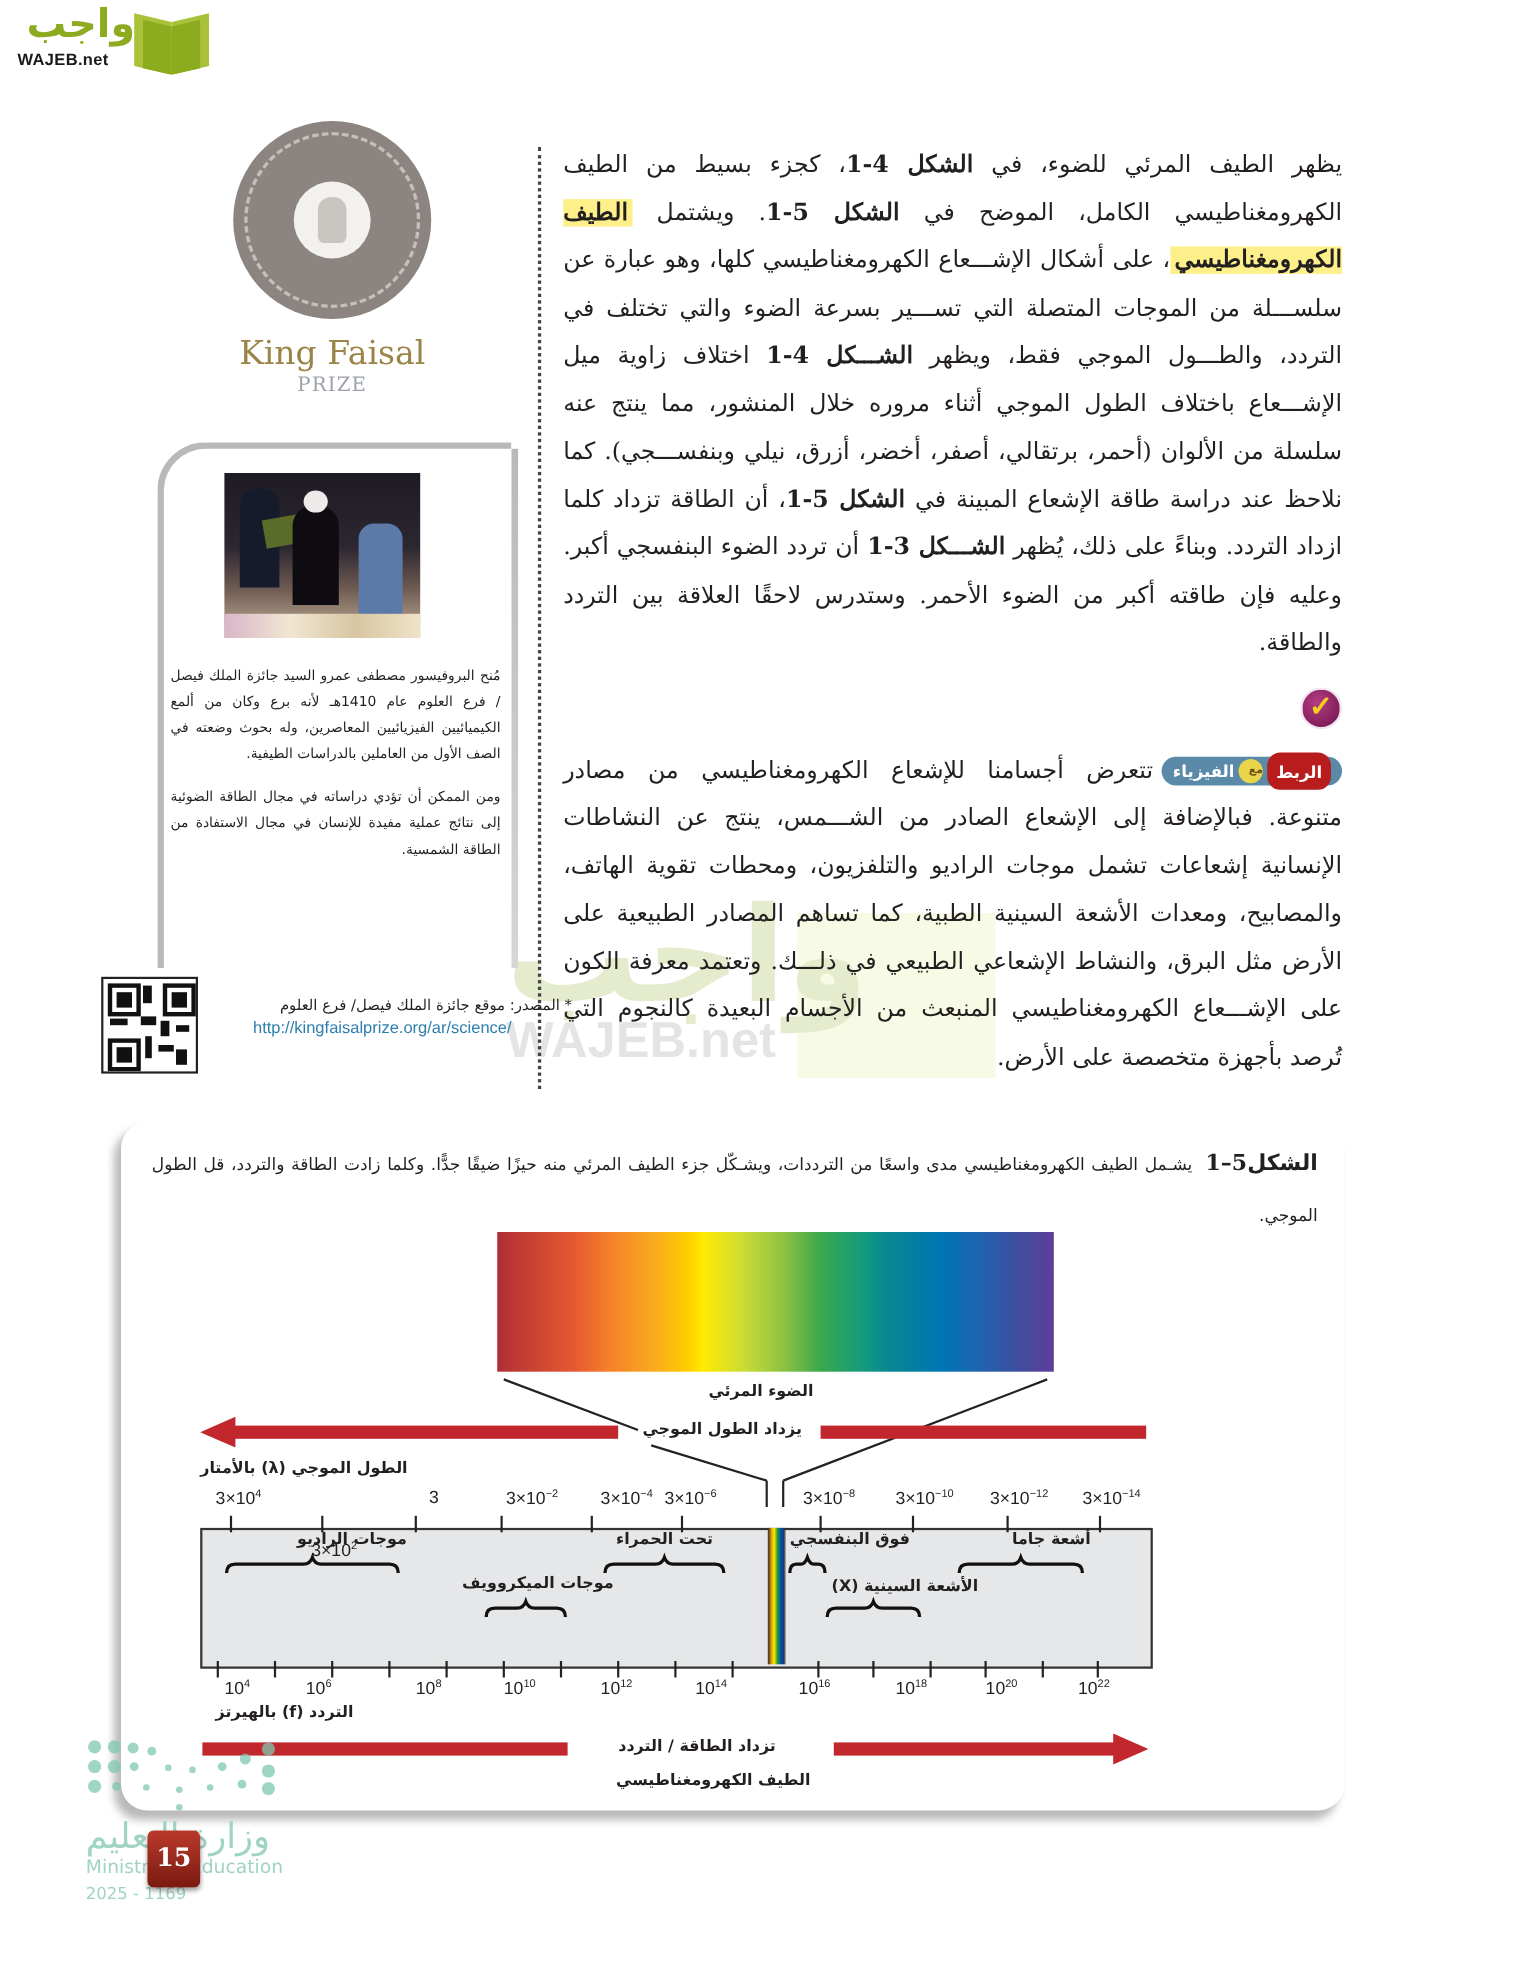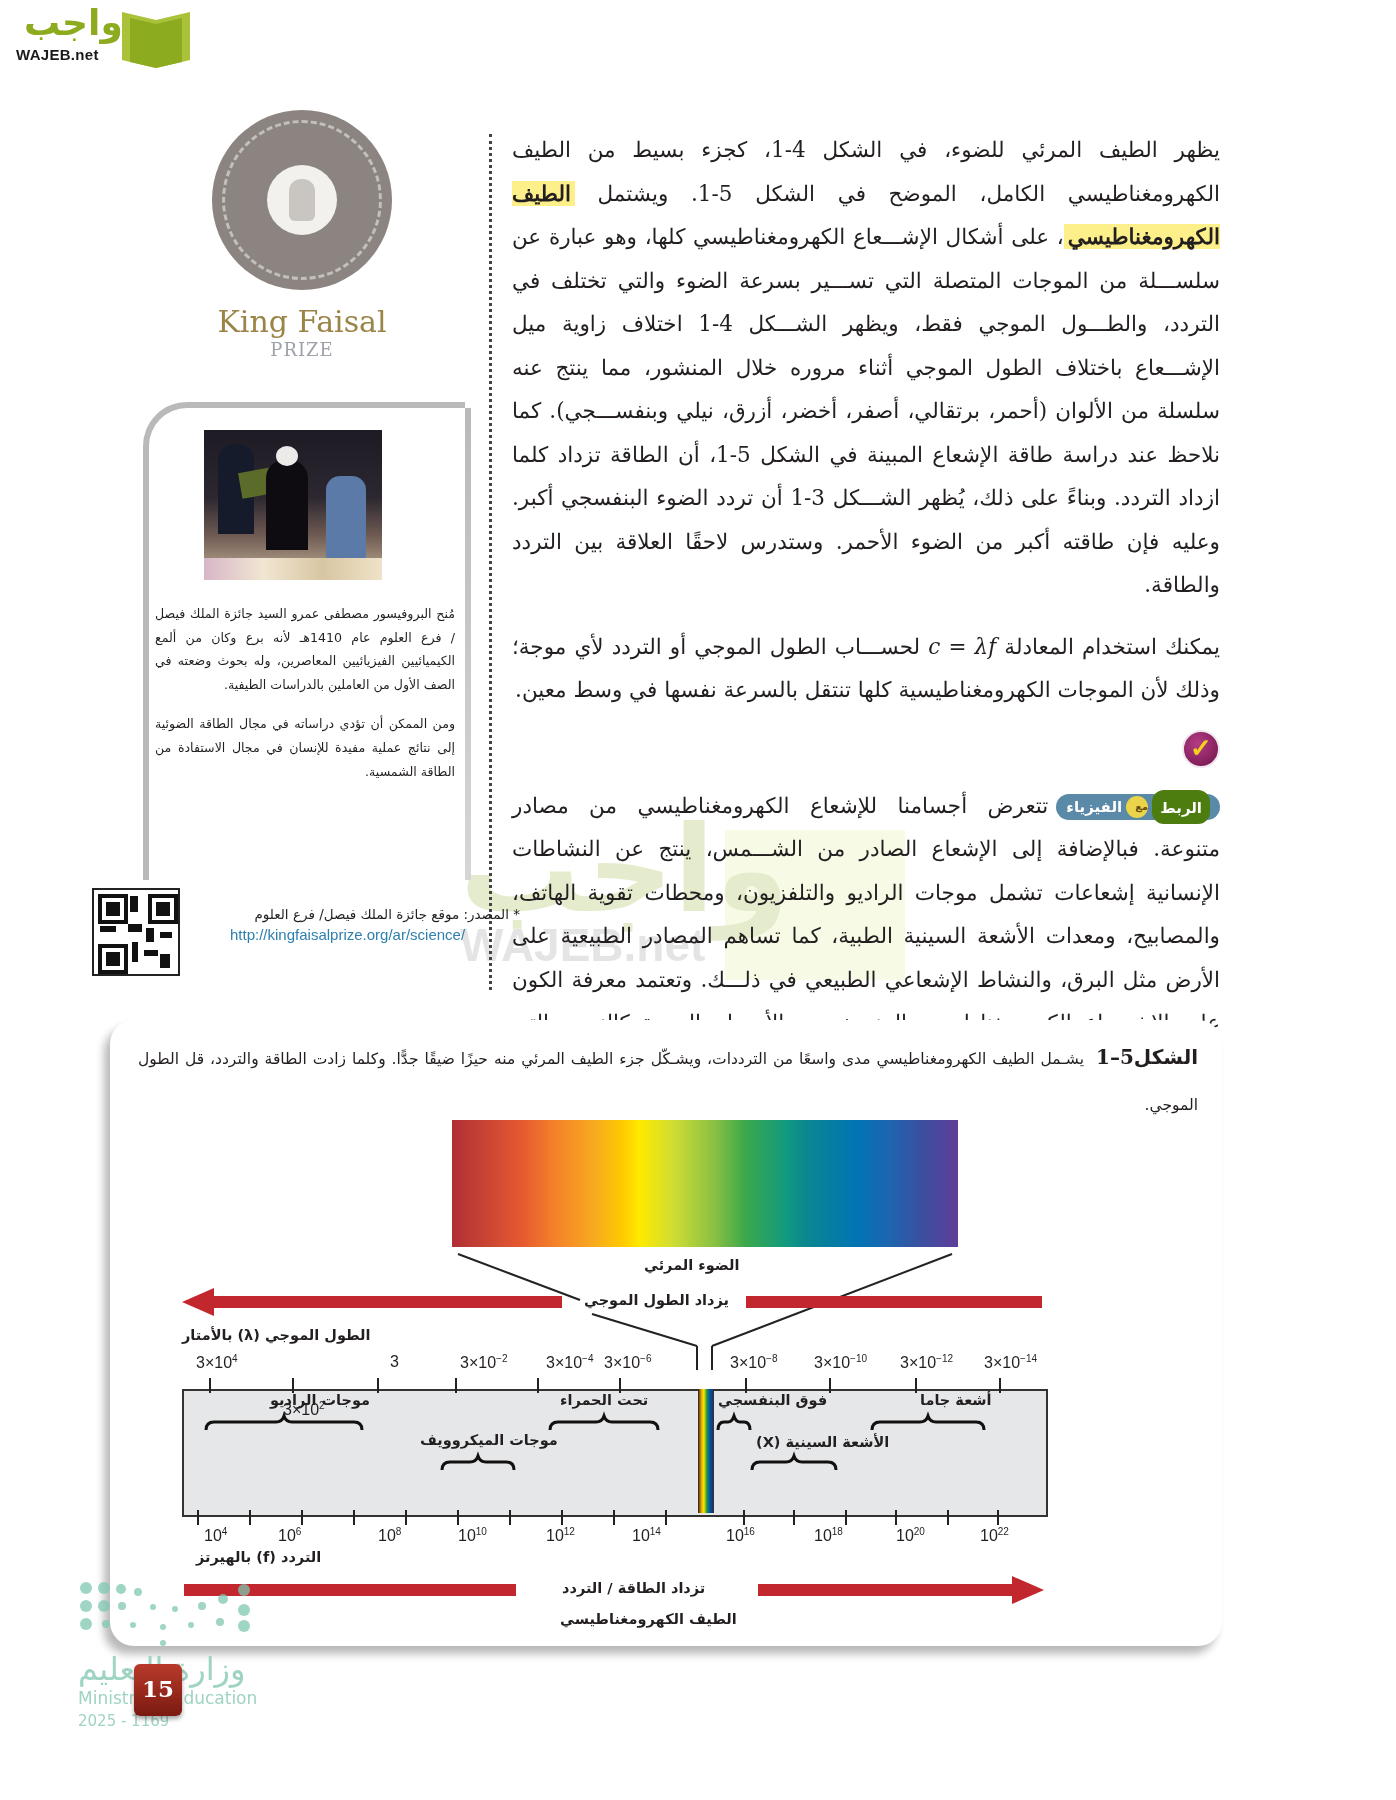--- a/index.html
+++ b/index.html
@@ -8,30 +8,30 @@
   .abs{position:absolute;}
   
   .wajeb{left:8px;top:6px;width:185px;height:62px;direction:ltr;}
   .wajeb .ar{position:absolute;left:16px;top:-4px;font-size:36px;font-weight:bold;color:#8dab1f;font-family:"DejaVu Sans",sans-serif;}
   .wajeb .en{position:absolute;left:8px;top:40px;font-size:15px;font-weight:bold;color:#1a1a1a;font-family:"Liberation Sans",sans-serif;letter-spacing:.3px;}
   .wajeb .book{position:absolute;left:108px;top:4px;width:80px;height:58px;}
   
   .maincol{right:176px;top:128px;width:708px;font-family:"DejaVu Serif","Liberation Serif",serif;font-size:21.5px;line-height:43.5px;text-align:justify;text-align-last:right;}
   .maincol p{margin:0;}
   .hl{background:#fdf08a;font-weight:bold;padding:0 4px;}
-  .b{font-weight:normal;}
+  .b{font-weight:bold;}
   .dotline{left:489px;top:134px;height:856px;border-left:3px dotted #444;}
   .para2{margin-top:18px !important;}
   .checkline{margin-top:18px !important;display:flex;align-items:center;gap:6px;}
   .checkicon{width:34px;height:34px;border-radius:50%;background:radial-gradient(circle at 40% 35%,#b43c84,#6d1348);display:inline-flex;align-items:center;justify-content:center;color:#f4d11c;font-size:26px;font-weight:bold;flex-shrink:0;border:2px solid #f0e6ee;}
   .checkhead{color:#7a1a56;font-weight:bold;font-family:"DejaVu Sans",sans-serif;font-size:19px;}
   .connpara{margin-top:16px !important;}
   .connbadge{display:inline-flex;align-items:center;background:#5a8aa8;border-radius:16px;color:#fff;font-family:"DejaVu Sans",sans-serif;font-size:15px;font-weight:bold;padding:0 10px;height:26px;line-height:26px;vertical-align:middle;gap:4px;margin-left:8px;}
   .connbadge .with{background:#e9d44a;color:#6a4a10;border-radius:50%;width:22px;height:22px;line-height:22px;text-align:center;font-size:10px;}
-  .connbadge .first{background:#4d7c0f;border-radius:12px;padding:5px 8px;height:24px;}
+  .connbadge .first{background:#b91c1c;border-radius:12px;padding:5px 8px;height:24px;}
   
   .wm{left:460px;top:800px;opacity:.22;direction:ltr;pointer-events:none;}
   .wm .ar{position:absolute;left:0;top:0;font-size:120px;font-weight:bold;color:#8dab1f;}
   .wm .en{position:absolute;left:0;top:118px;font-size:46px;font-weight:bold;color:#888;font-family:"Liberation Sans",sans-serif;}
   .wm .bk{position:absolute;left:265px;top:30px;width:180px;height:150px;background:#d9e77a;opacity:.9;}
   
   .kf{left:192px;top:110px;width:220px;height:284px;text-align:center;}
   .kf .disc{width:180px;height:180px;margin:0 auto;border-radius:50%;background:#8b8480;position:relative;}
   .kf .disc .inner{position:absolute;left:55px;top:55px;width:70px;height:70px;border-radius:50%;background:#f3f1ee;}
   .kf .disc .inner:after{content:"";position:absolute;left:22px;top:14px;width:26px;height:42px;border-radius:12px 12px 6px 6px;background:#c9c6c2;}
@@ -94,23 +94,20 @@
   <div class="bk"></div>
   <span class="ar">واجب</span>
   <span class="en">WAJEB.net</span>
 </div>
 
 <div class="abs dotline"></div>
 
 <div class="abs maincol">
   <p>
     <span>يظهر الطيف المرئي للضوء، في </span><span class="b">الشكل 4-1</span><span>، كجزء بسيط من الطيف الكهرومغناطيسي الكامل، الموضح في </span><span class="b">الشكل 5-1</span><span>. ويشتمل </span><span class="hl">الطيف الكهرومغناطيسي</span><span>، على أشكال الإشـــعاع الكهرومغناطيسي كلها، وهو عبارة عن سلســـلة من الموجات المتصلة التي تســـير بسرعة الضوء والتي تختلف في التردد، والطـــول الموجي فقط، ويظهر </span><span class="b">الشـــكل 4-1</span><span> اختلاف زاوية ميل الإشـــعاع باختلاف الطول الموجي أثناء مروره خلال المنشور، مما ينتج عنه سلسلة من الألوان (أحمر، برتقالي، أصفر، أخضر، أزرق، نيلي وبنفســـجي). كما نلاحظ عند دراسة طاقة الإشعاع المبينة في </span><span class="b">الشكل 5-1</span><span>، أن الطاقة تزداد كلما ازداد التردد. وبناءً على ذلك، يُظهر </span><span class="b">الشـــكل 3-1</span><span> أن تردد الضوء البنفسجي أكبر. وعليه فإن طاقته أكبر من الضوء الأحمر. وستدرس لاحقًا العلاقة بين التردد والطاقة.</span>
-  </p>
-  <p class="para2">
-    <span>يمكنك استخدام المعادلة </span><span style="font-style:italic;direction:ltr;unicode-bidi:embed;">c = λf</span><span> لحســـاب الطول الموجي أو التردد لأي موجة؛ وذلك لأن الموجات الكهرومغناطيسية كلها تنتقل بالسرعة نفسها في وسط معين.</span>
   </p>
   <p class="checkline">
     <span class="checkicon">✓</span>
   </p>
   <p class="connpara">
     <span class="connbadge">
       <span class="first">الربط</span>
       <span class="with">مع</span>
       <span>الفيزياء</span>
     </span><span>تتعرض أجسامنا للإشعاع الكهرومغناطيسي من مصادر متنوعة. فبالإضافة إلى الإشعاع الصادر من الشـــمس، ينتج عن النشاطات الإنسانية إشعاعات تشمل موجات الراديو والتلفزيون، ومحطات تقوية الهاتف، والمصابيح، ومعدات الأشعة السينية الطبية، كما تساهم المصادر الطبيعية على الأرض مثل البرق، والنشاط الإشعاعي الطبيعي في ذلـــك. وتعتمد معرفة الكون على الإشـــعاع الكهرومغناطيسي المنبعث من الأجسام البعيدة كالنجوم التي تُرصد بأجهزة متخصصة على الأرض.</span>

